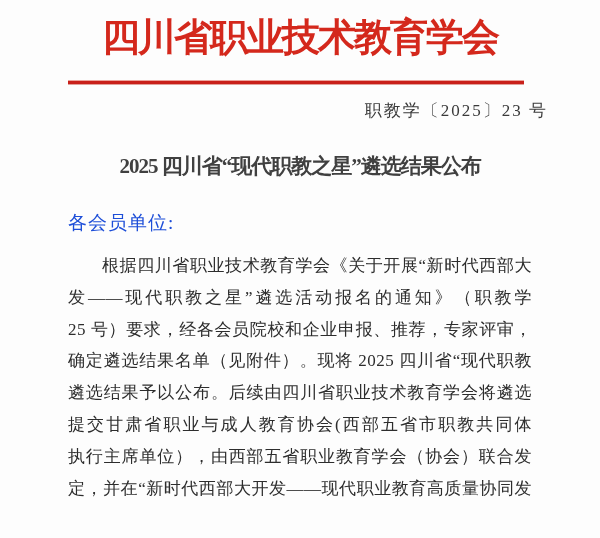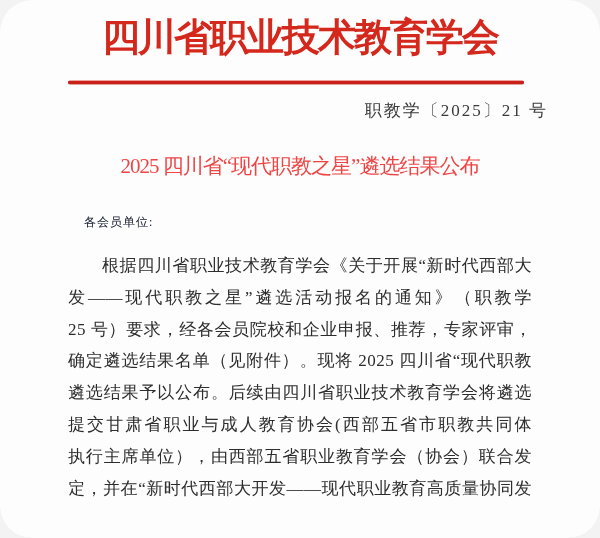--- a/index.html
+++ b/index.html
@@ -1,15 +1,15 @@
 <!DOCTYPE html>
 <html><head>
 <meta charset="utf-8">
 <style>
-  * { margin: 0; padding: 0; box-sizing: border-box; border-radius: 32px; }
+  * { margin: 0; padding: 0; box-sizing: border-box; }
   html, body { background: #f3f3f3; }
   body {
     font-family: "Liberation Serif", "DejaVu Serif", serif;
     -webkit-font-smoothing: antialiased;
   }
   .page {
     position: relative;
     width: 600px;
     height: 538px;
     margin: 0 auto;
@@ -52,34 +52,34 @@
     color: #3a3a3a;
     white-space: nowrap;
   }
   .doc-title {
     position: absolute;
     top: 153px;
     left: 0;
     width: 100%;
     text-align: center;
     font-size: 21px;
-    font-weight: normal;
+    font-weight: bold;
     letter-spacing: -1px;
     line-height: 26px;
-    color: #ef4444;
+    color: #404040;
     white-space: nowrap;
   }
   .salutation {
     position: absolute;
     top: 212px;
-    left: 84px;
-    font-size: 12px;
+    left: 68px;
+    font-size: 19px;
     line-height: 21px;
     letter-spacing: 1px;
-    color: #0f172a;
+    color: #1d4ed8;
   }
   .body-text {
     position: absolute;
     top: 250px;
     left: 68px;
     right: 68px;
     font-size: 17px;
     color: #2d2d2d;
   }
   .body-line {
@@ -95,21 +95,21 @@
 </style>
 </head>
 <body>
 
 <div class="page">
 
   <div class="org-title">四川省职业技术教育学会</div>
 
   <div class="red-line"></div>
 
-  <div class="doc-number">职教学〔2025〕21 号</div>
+  <div class="doc-number">职教学〔2025〕23 号</div>
 
   <div class="doc-title">2025 四川省“现代职教之星”遴选结果公布</div>
 
   <div class="salutation">各会员单位:</div>
 
   <div class="body-text">
     <div class="body-line first-line">根据四川省职业技术教育学会《关于开展“新时代西部大开</div>
     <div class="body-line">发——现代职教之星”遴选活动报名的通知》（职教学〔2025〕</div>
     <div class="body-line">25 号）要求，经各会员院校和企业申报、推荐，专家评审，最终</div>
     <div class="body-line">确定遴选结果名单（见附件）。现将 2025 四川省“现代职教之星”</div>

